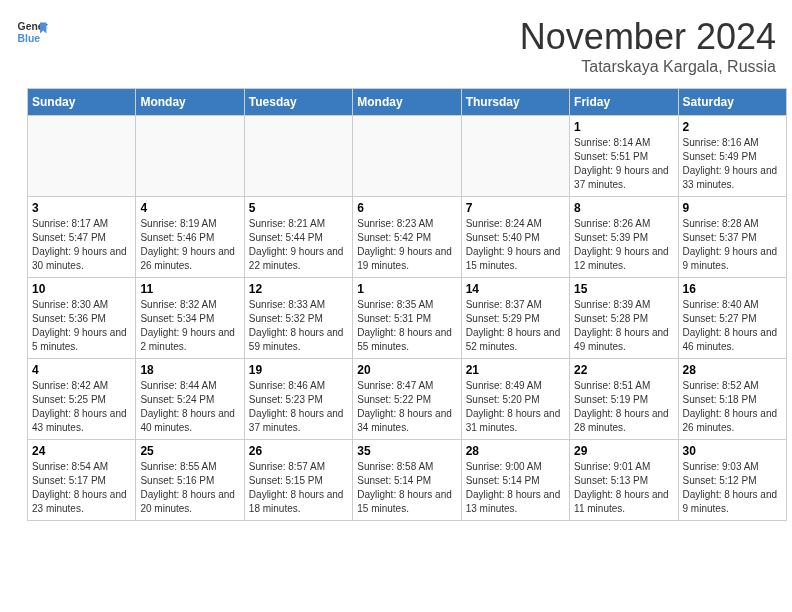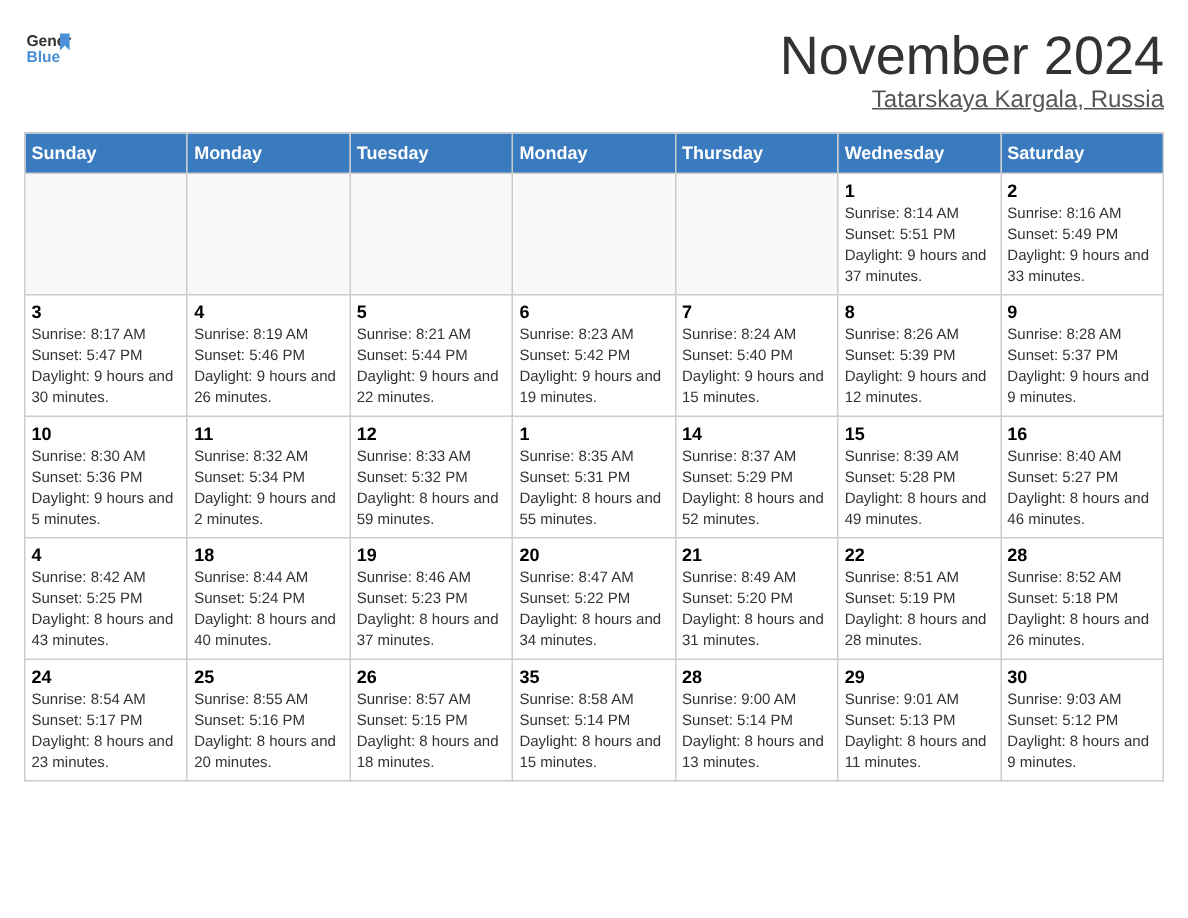--- a/index.html
+++ b/index.html
@@ -29,26 +29,26 @@
       text-align: right;
     }
     .month-title {
       font-size: 36px;
       font-weight: normal;
       color: #333;
     }
     .location-title {
       font-size: 16px;
       color: #555;
-      text-decoration: underline;
     }
     .calendar {
       width: 100%;
       border-collapse: collapse;
       font-size: 11px;
+      margin-left: 11px;
     }
     .calendar th {
       background-color: #3a7abf;
       color: #fff;
       padding: 6px 4px;
       text-align: left;
       font-size: 12px;
       font-weight: bold;
       border: 1px solid #ccc;
     }
@@ -92,21 +92,21 @@
 </div>
 
 <table class="calendar">
   <thead>
     <tr>
     <th>Sunday</th>
         <th>Monday</th>
         <th>Tuesday</th>
         <th>Monday</th>
         <th>Thursday</th>
-        <th>Wednesday</th>
+        <th>Friday</th>
         <th>Saturday</th>
       </tr>
   </thead>
   <tbody id="calendar-body">
   <tr>
         <td class="empty"></td>
         <td class="empty"></td>
         <td class="empty"></td>
         <td class="empty"></td>
         <td class="empty"></td>

